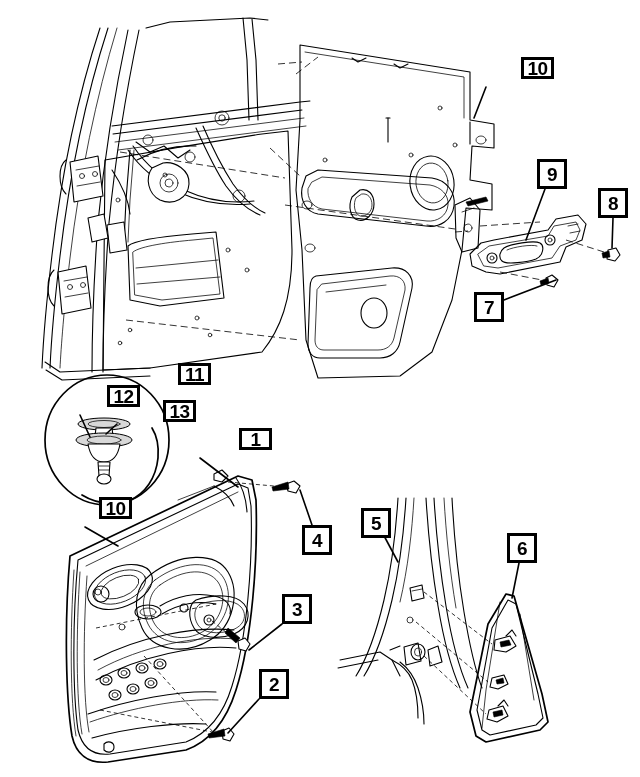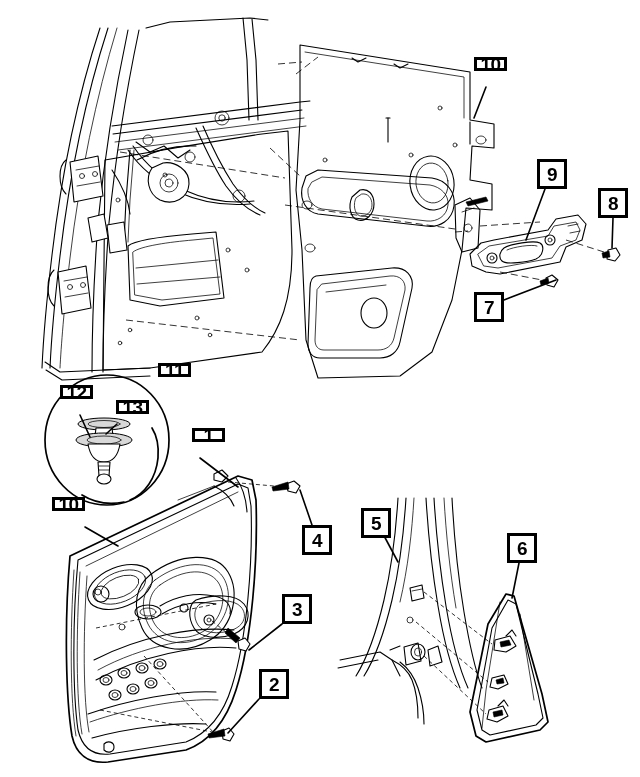--- a/index.html
+++ b/index.html
@@ -34,21 +34,21 @@
     font-size: 19px;
     line-height: 1;
     color: #000000;
     display: flex;
     align-items: center;
     justify-content: center;
     letter-spacing: -0.5px;
     z-index: 30;
     user-select: none;
   }
-  .callout.w2 { width: 33px; height: 14px; }
+  .callout.w2 { width: 33px; height: 22px; margin-left: 47px; }
   .callout.w1 { width: 30px; height: 30px; }
 </style>
 </head>
 <body>
 
 <div id="diagram-root">
 
   <svg id="art-layer" viewBox="0 0 640 777" xmlns="http://www.w3.org/2000/svg">
     <defs>
       <style>
@@ -403,18 +403,18 @@
   <div class="callout w2" style="left:192px; top:428px;">1</div>
   <div class="callout w1" style="left:259px; top:669px;">2</div>
   <div class="callout w1" style="left:282px; top:594px;">3</div>
   <div class="callout w1" style="left:302px; top:525px;">4</div>
   <div class="callout w1" style="left:361px; top:508px;">5</div>
   <div class="callout w1" style="left:507px; top:533px;">6</div>
   <div class="callout w1" style="left:474px; top:292px;">7</div>
   <div class="callout w1" style="left:598px; top:188px;">8</div>
   <div class="callout w1" style="left:537px; top:159px;">9</div>
   <div class="callout w2" style="left:474px; top:57px;">10</div>
-  <div class="callout w2" style="left:158px; top:363px;">11</div>
+  <div class="callout w2" style="left:131px; top:363px;">11</div>
   <div class="callout w2" style="left:60px;  top:385px;">12</div>
   <div class="callout w2" style="left:116px; top:400px;">13</div>
   <div class="callout w2" style="left:52px;  top:497px;">10</div>
 
 </div>
 
 </body></html>

